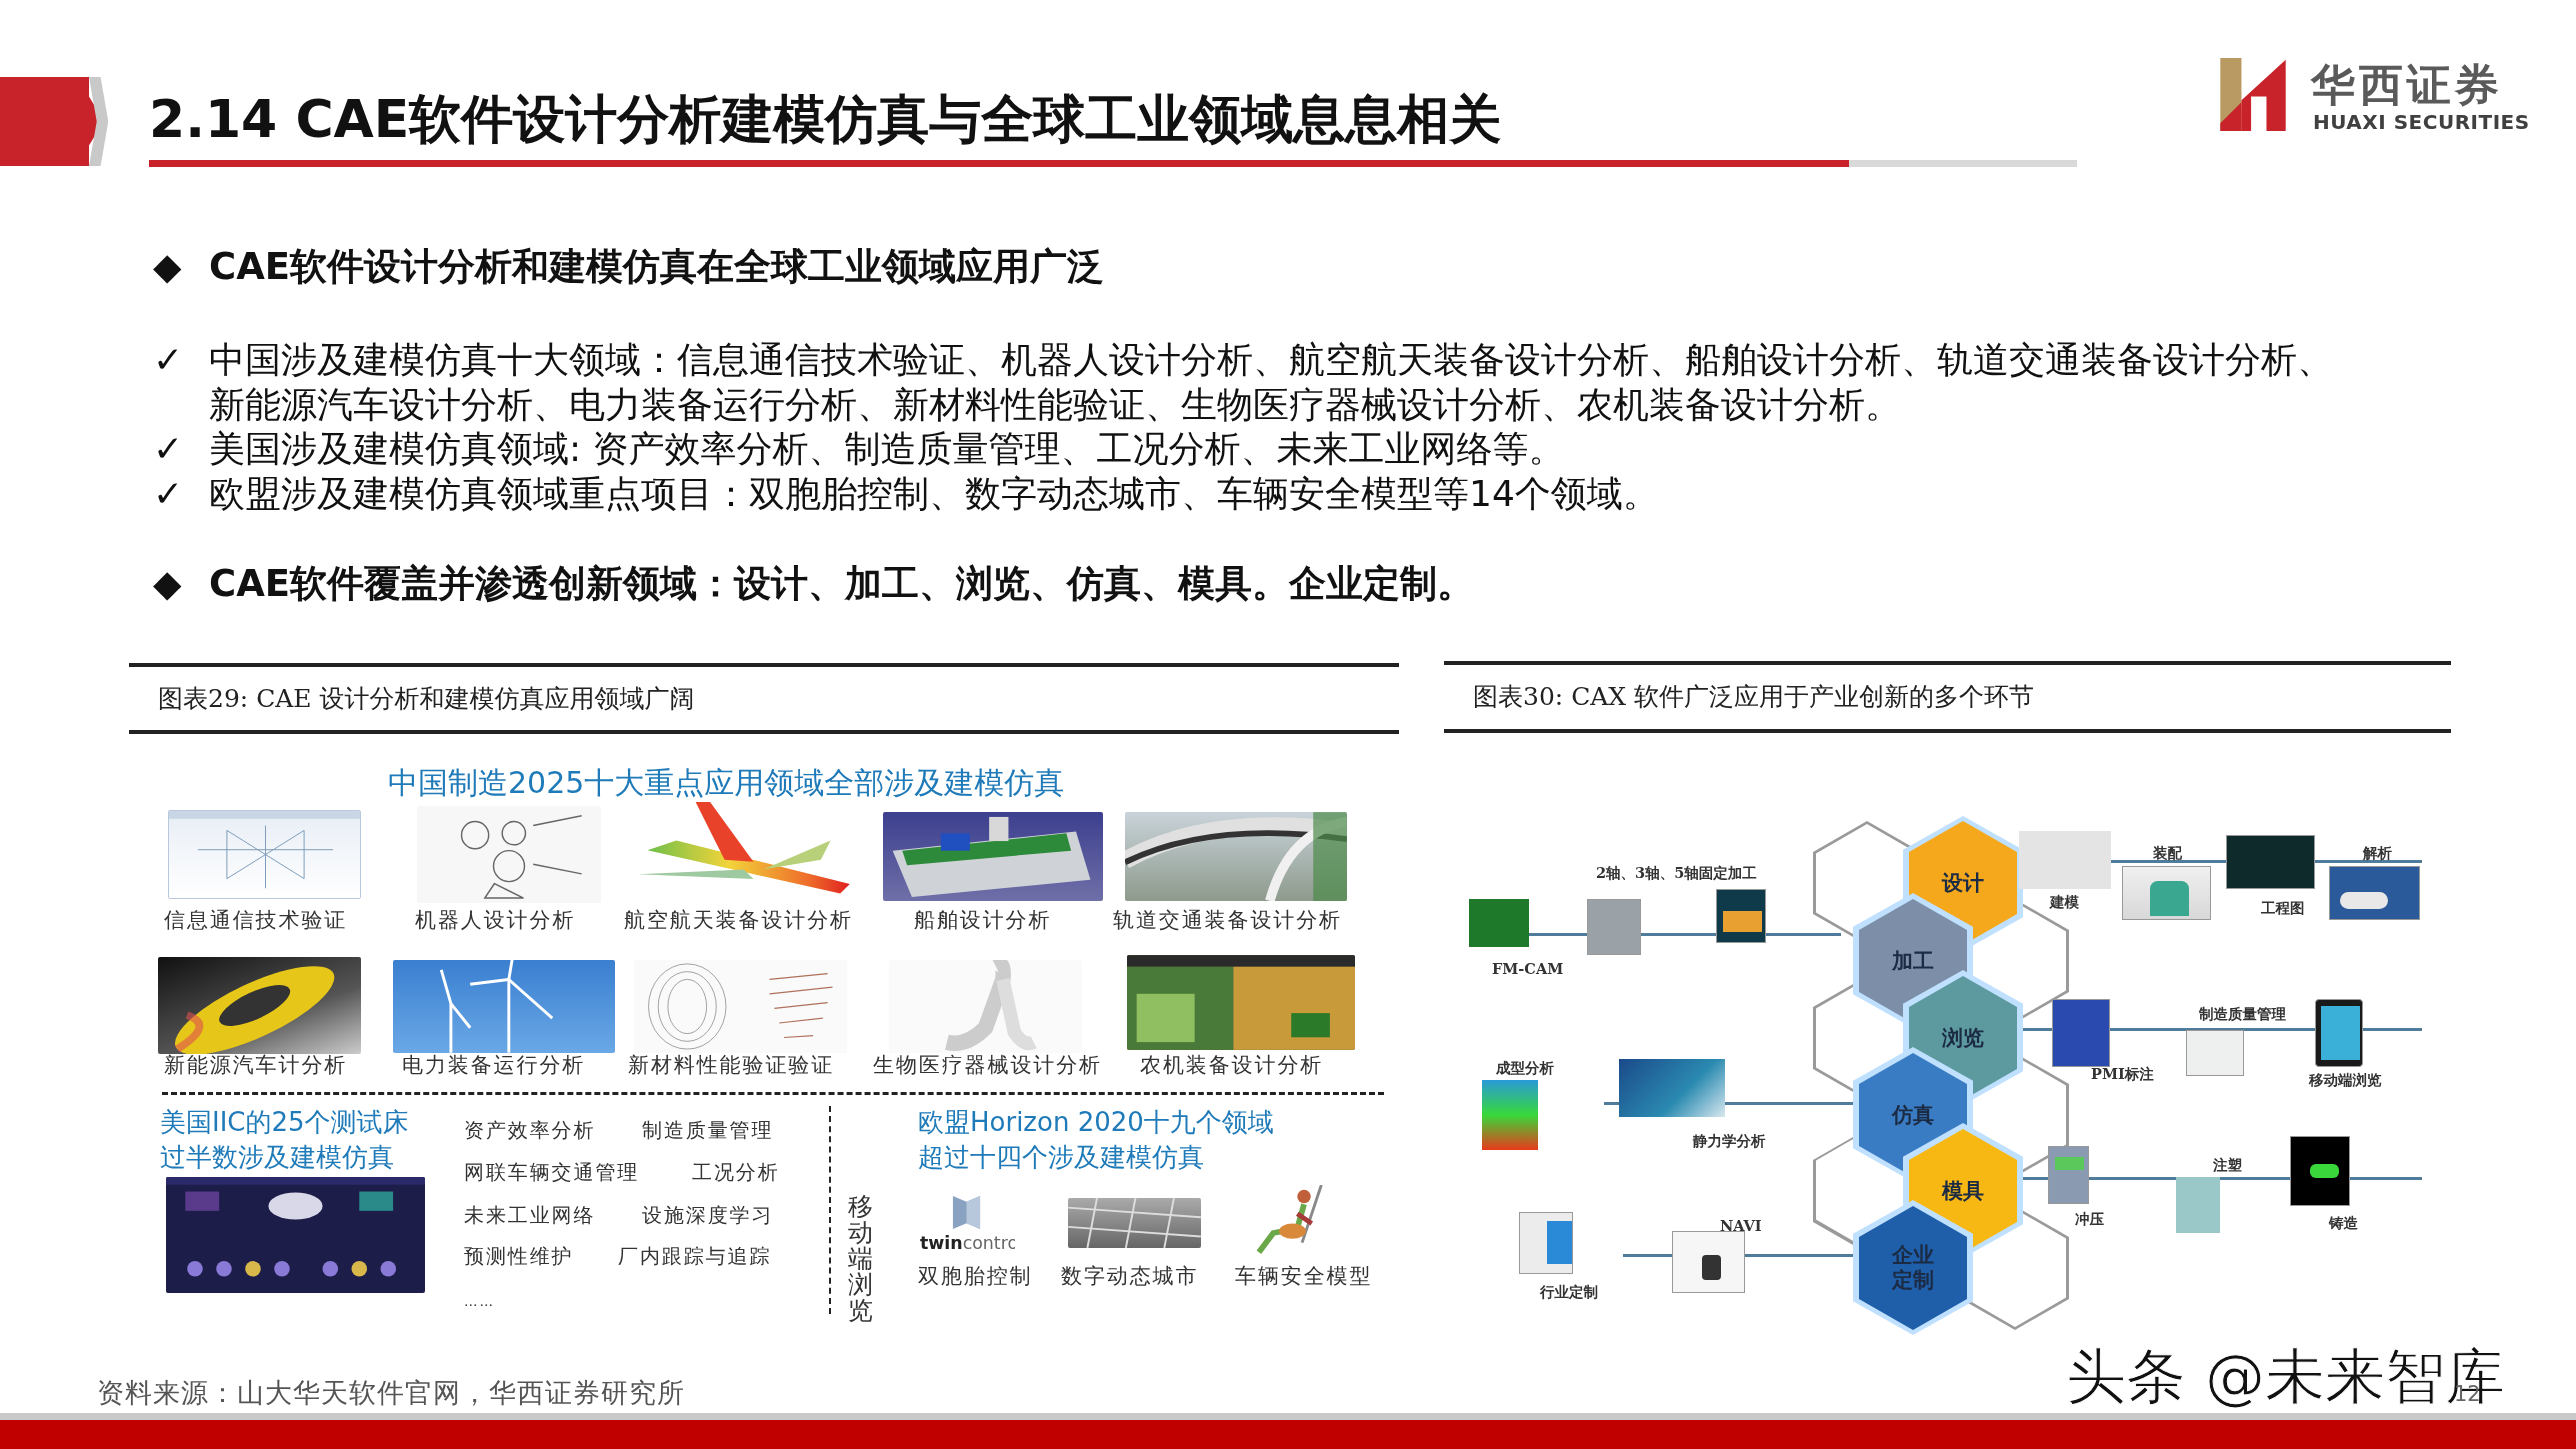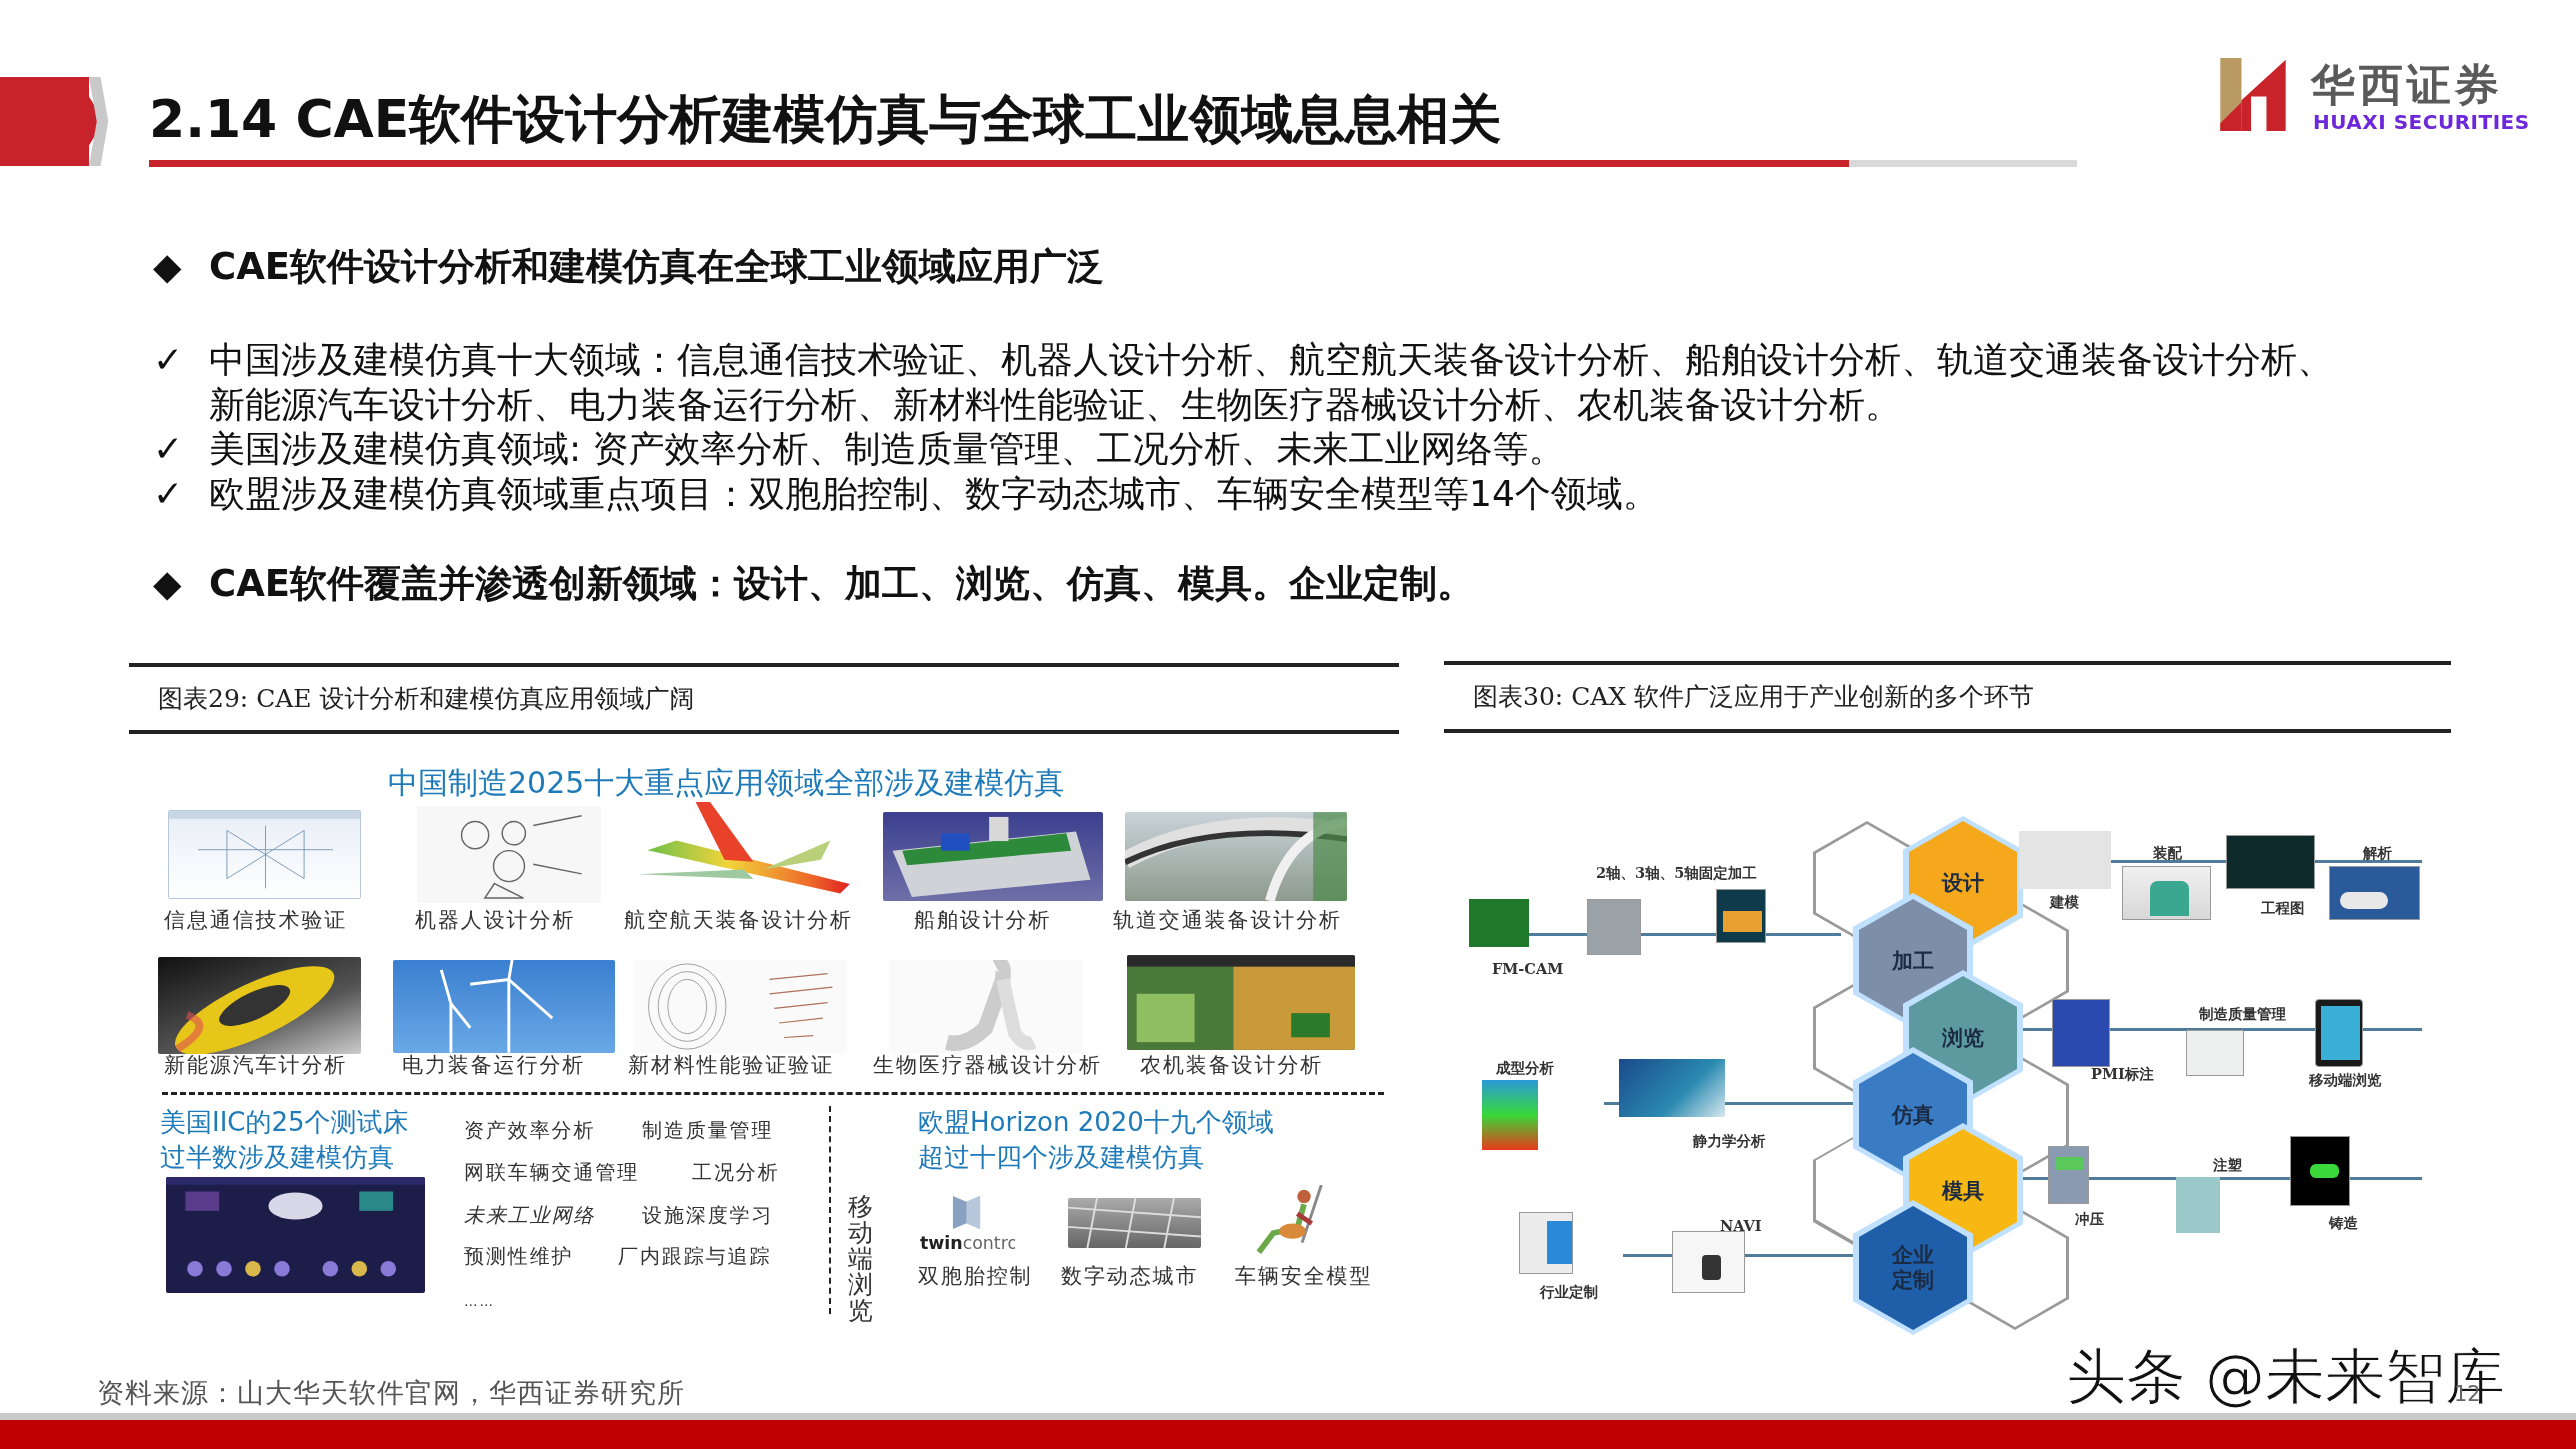--- a/index.html
+++ b/index.html
@@ -12,21 +12,21 @@
     border-top: 44px solid transparent; border-bottom: 44px solid transparent; border-left: 27px solid #c8232a; }
   .hdr-bar-gray { position: absolute; left: 89px; top: 77px; width: 19.3px; height: 89px; background: #c9c9c9;
     clip-path: polygon(0 0, 60% 0, 100% 50%, 60% 100%, 0 100%, 40% 50%); }
   .title { position: absolute; left: 149px; top: 85px; font-size: 52px; font-weight: bold; color: #111; letter-spacing: 0px; white-space: nowrap; }
   .title-rule-red { position: absolute; left: 149px; top: 160px; width: 1701px; height: 6.8px; background: #c8232a; }
   .title-rule-gray { position: absolute; left: 1849px; top: 160px; width: 228px; height: 6.8px; background: #d9d9d9; }
 
   .logo { position: absolute; left: 2218px; top: 56px; width: 329px; height: 77px; }
   .logo-mark { position: absolute; left: 0; top: 0; width: 70px; height: 75px; }
   .logo-cn { position: absolute; left: 93px; top: 0; font-family: "DejaVu Serif", serif; font-size: 44px; font-weight: bold; color: #5a5a5a; letter-spacing: 3.9px; white-space: nowrap; }
-  .logo-en { position: absolute; left: 95px; top: 54px; font-size: 20px; font-weight: bold; color: #6d28d9; letter-spacing: 0.5px; white-space: nowrap; }
+  .logo-en { position: absolute; left: 95px; top: 54px; font-size: 20px; font-weight: bold; color: #404040; letter-spacing: 0.5px; white-space: nowrap; }
 
   
   .bul { position: absolute; left: 153px; font-size: 37px; white-space: nowrap; line-height: 44px; }
   .bul.h { font-weight: bold; }
   .bul .mk { display: inline-block; width: 56px; }
   .bul.c { font-size: 36px; color: #111; }
   .cont { position: absolute; left: 209px; font-size: 36px; white-space: nowrap; line-height: 44px; }
 
   
   .fig-top { position: absolute; height: 3.9px; background: #222; }
@@ -244,21 +244,21 @@
         <circle cx="200" cy="95" r="8" fill="#d8b84a"></circle>
         <circle cx="230" cy="95" r="8"></circle>
       </g>
     </svg>
 </div>
 
 <div class="us-item" style="left:464px; top:1117px;">资产效率分析</div>
 <div class="us-item" style="left:642px; top:1117px;">制造质量管理</div>
 <div class="us-item" style="left:464px; top:1159px;">网联车辆交通管理</div>
 <div class="us-item" style="left:692px; top:1159px;">工况分析</div>
-<div class="us-item" style="left:464px; top:1202px;font-style:italic;">未来工业网络</div>
+<div class="us-item" style="left:464px; top:1202px;">未来工业网络</div>
 <div class="us-item" style="left:642px; top:1202px;">设施深度学习</div>
 <div class="us-item" style="left:464px; top:1243px;">预测性维护</div>
 <div class="us-item" style="left:618px; top:1243px;">厂内跟踪与追踪</div>
 <div class="us-item" style="left:464px; top:1293px; font-size:13.5px;">……</div>
 
 <div class="dash-v"></div>
 <div class="vert">移动端浏览</div>
 
 <div class="blue-t" style="left:918px; top:1105px;">欧盟Horizon 2020十九个领域</div>
 <div class="blue-t" style="left:918px; top:1140px;">超过十四个涉及建模仿真</div>

